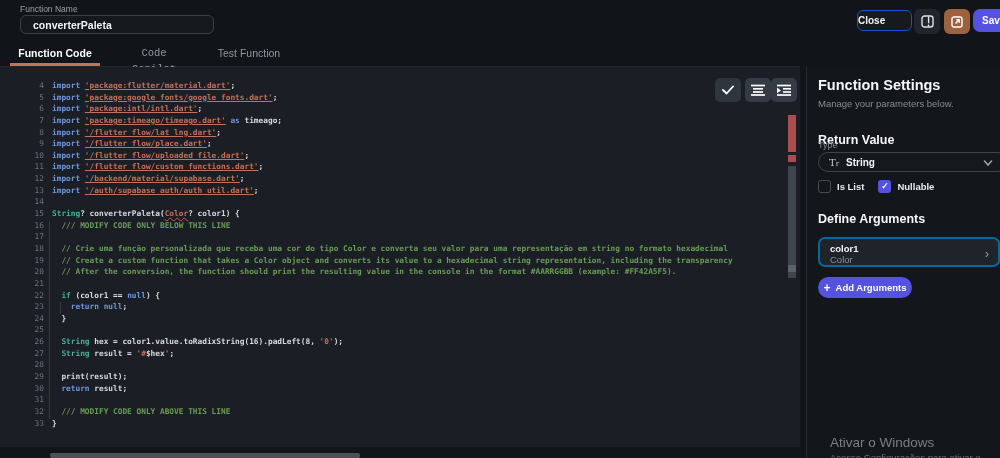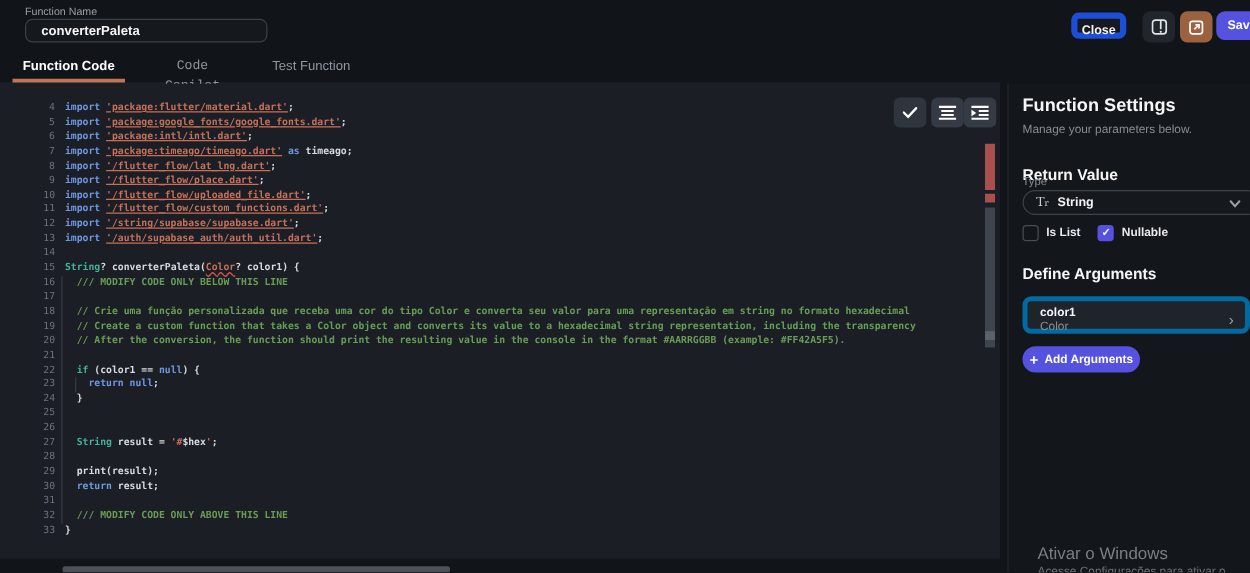--- a/index.html
+++ b/index.html
@@ -5,23 +5,23 @@
   * { margin:0; padding:0; box-sizing:border-box; }
   html,body { width:1000px; height:458px; overflow:hidden; background:#111418;
     font-family:"Liberation Sans", sans-serif; position:relative; color:#e8eaed; }
 
   
   .field-label { position:absolute; left:20px; top:4px; font-size:8.5px; color:#9aa0a8; }
   .fn-input { position:absolute; left:20px; top:15px; width:194px; height:19px;
     background:#15181d; border:1px solid #3a4047; border-radius:6px; color:#f2f4f6;
     font-weight:bold; font-size:10.5px; padding:0 12px; outline:none;
     font-family:"Liberation Sans", sans-serif; }
-  .btn-close { position:absolute; left:857px; top:10px; width:44px; height:21px;
-    background:#16191e; border:5px solid #1d4ed8; border-radius:6px; color:#f2f4f6;
-    font-weight:bold; font-size:10px; text-align:center; line-height:19px; cursor:pointer; }
+  .btn-close { position:absolute; left:857px; top:10px; width:55px; height:21px;
+    background:#16191e; border:1px solid #1d4ed8; border-radius:6px; color:#f2f4f6;
+    font-weight:bold; font-size:10px; text-align:left; line-height:19px; cursor:pointer; }
   .iconbtn { position:absolute; top:9px; width:26px; height:25px; border-radius:6px;
     display:flex; align-items:center; justify-content:center; cursor:pointer; }
   .iconbtn.b1 { left:914px; background:#21262c; }
   .iconbtn.b2 { left:944px; background:#9c6240; }
   .btn-save { position:absolute; left:973px; top:9px; width:46px; height:23px;
     background:#5552e0; border:none; border-radius:7px; color:#fff; font-weight:bold;
     font-size:10px; text-align:left; padding-left:9px; cursor:pointer;
     font-family:"Liberation Sans", sans-serif; }
 
   
@@ -85,21 +85,21 @@
 
   .checkrow { left:11px; top:113px; display:flex; align-items:center; }
   .cb { width:13px; height:13px; border-radius:3px; flex:none; cursor:pointer; }
   .cb-empty { border:1.5px solid #474d55; background:transparent; }
   .cb-checked { background:#5552e0; color:#fff; font-size:9px; font-weight:bold;
     text-align:center; line-height:13px; }
   .cb-label { font-size:9.5px; font-weight:bold; color:#e8eaec; margin:0 14px 0 6px; }
 
   .da-title { left:11px; top:145px; font-size:12.5px; font-weight:bold; color:#f5f6f8; }
   .arg-card { left:11px; top:170px; width:182px; height:30px; background:#1f242b;
-    border:4px solid #0369a1; border-radius:7px; cursor:pointer; padding:4px 10px; }
+    border:2px solid #0369a1; border-radius:7px; cursor:pointer; padding:4px 10px; }
   .arg-name { font-size:9.5px; font-weight:bold; color:#f2f4f6; line-height:11px; }
   .arg-type { font-size:9.5px; color:#8b9199; line-height:11px; }
   .arg-chevron { position:absolute; right:9px; top:8px; color:#9aa0a8; font-size:12px; }
 
   .add-btn { left:11px; top:210px; width:94px; height:21px; background:#5552e0;
     border:none; border-radius:11px; color:#fff; display:flex; align-items:center;
     justify-content:center; gap:5px; cursor:pointer; font-family:"Liberation Sans", sans-serif; }
   .add-plus { font-size:12px; line-height:12px; font-weight:bold; }
   .add-label { font-size:9.5px; font-weight:bold; }
 
@@ -147,35 +147,35 @@
 <div class="editor">
   <div class="code-lines">
       <div class="cl"><span class="ln">4</span><span class="lc"><span class="tok-kw">import </span><span class="tok-str">'package:flutter/material.dart'</span><span class="tok-pl">;</span></span></div>
       <div class="cl"><span class="ln">5</span><span class="lc"><span class="tok-kw">import </span><span class="tok-str">'package:google_fonts/google_fonts.dart'</span><span class="tok-pl">;</span></span></div>
       <div class="cl"><span class="ln">6</span><span class="lc"><span class="tok-kw">import </span><span class="tok-str">'package:intl/intl.dart'</span><span class="tok-pl">;</span></span></div>
       <div class="cl"><span class="ln">7</span><span class="lc"><span class="tok-kw">import </span><span class="tok-str">'package:timeago/timeago.dart'</span><span class="tok-pl"> </span><span class="tok-kw">as</span><span class="tok-pl"> timeago;</span></span></div>
       <div class="cl"><span class="ln">8</span><span class="lc"><span class="tok-kw">import </span><span class="tok-str">'/flutter_flow/lat_lng.dart'</span><span class="tok-pl">;</span></span></div>
       <div class="cl"><span class="ln">9</span><span class="lc"><span class="tok-kw">import </span><span class="tok-str">'/flutter_flow/place.dart'</span><span class="tok-pl">;</span></span></div>
       <div class="cl"><span class="ln">10</span><span class="lc"><span class="tok-kw">import </span><span class="tok-str">'/flutter_flow/uploaded_file.dart'</span><span class="tok-pl">;</span></span></div>
       <div class="cl"><span class="ln">11</span><span class="lc"><span class="tok-kw">import </span><span class="tok-str">'/flutter_flow/custom_functions.dart'</span><span class="tok-pl">;</span></span></div>
-      <div class="cl"><span class="ln">12</span><span class="lc"><span class="tok-kw">import </span><span class="tok-str">'/string/supabase/supabase.dart'</span><span class="tok-pl">;</span></span></div>
+      <div class="cl"><span class="ln">12</span><span class="lc"><span class="tok-kw">import </span><span class="tok-str">'/backend/material/supabase.dart'</span><span class="tok-pl">;</span></span></div>
       <div class="cl"><span class="ln">13</span><span class="lc"><span class="tok-kw">import </span><span class="tok-str">'/auth/supabase_auth/auth_util.dart'</span><span class="tok-pl">;</span></span></div>
       <div class="cl"><span class="ln">14</span><span class="lc"></span></div>
       <div class="cl"><span class="ln">15</span><span class="lc"><span class="tok-ty">String</span><span class="tok-pl">? converterPaleta(</span><span class="tok-err">Color</span><span class="tok-pl">? color1) {</span></span></div>
       <div class="cl"><span class="ln">16</span><span class="lc"><span class="tok-pl">  </span><span class="tok-cm">/// MODIFY CODE ONLY BELOW THIS LINE</span></span></div>
       <div class="cl"><span class="ln">17</span><span class="lc"></span></div>
       <div class="cl"><span class="ln">18</span><span class="lc"><span class="tok-pl">  </span><span class="tok-cm">// Crie uma função personalizada que receba uma cor do tipo Color e converta seu valor para uma representação em string no formato hexadecimal</span></span></div>
       <div class="cl"><span class="ln">19</span><span class="lc"><span class="tok-pl">  </span><span class="tok-cm">// Create a custom function that takes a Color object and converts its value to a hexadecimal string representation, including the transparency</span></span></div>
       <div class="cl"><span class="ln">20</span><span class="lc"><span class="tok-pl">  </span><span class="tok-cm">// After the conversion, the function should print the resulting value in the console in the format #AARRGGBB (example: #FF42A5F5).</span></span></div>
       <div class="cl"><span class="ln">21</span><span class="lc"></span></div>
       <div class="cl"><span class="ln">22</span><span class="lc"><span class="tok-pl">  </span><span class="tok-ty">if</span><span class="tok-pl"> (color1 == </span><span class="tok-kw">null</span><span class="tok-pl">) {</span></span></div>
       <div class="cl"><span class="ln">23</span><span class="lc"><span class="tok-pl">    </span><span class="tok-kw">return</span><span class="tok-pl"> </span><span class="tok-kw">null</span><span class="tok-pl">;</span></span></div>
       <div class="cl"><span class="ln">24</span><span class="lc"><span class="tok-pl">  }</span></span></div>
       <div class="cl"><span class="ln">25</span><span class="lc"></span></div>
-      <div class="cl"><span class="ln">26</span></div>
+      <div class="cl"><span class="ln">26</span><span class="lc"><span class="tok-pl">  </span><span class="tok-ty">String</span><span class="tok-pl"> hex = color1.value.toRadixString(16).padLeft(8, </span><span class="tok-sq">'0'</span><span class="tok-pl">);</span></span></div>
       <div class="cl"><span class="ln">27</span><span class="lc"><span class="tok-pl">  </span><span class="tok-ty">String</span><span class="tok-pl"> result = </span><span class="tok-sq">'#</span><span class="tok-pl">$hex</span><span class="tok-sq">'</span><span class="tok-pl">;</span></span></div>
       <div class="cl"><span class="ln">28</span><span class="lc"></span></div>
       <div class="cl"><span class="ln">29</span><span class="lc"><span class="tok-pl">  print(result);</span></span></div>
       <div class="cl"><span class="ln">30</span><span class="lc"><span class="tok-pl">  </span><span class="tok-kw">return</span><span class="tok-pl"> result;</span></span></div>
       <div class="cl"><span class="ln">31</span><span class="lc"></span></div>
       <div class="cl"><span class="ln">32</span><span class="lc"><span class="tok-pl">  </span><span class="tok-cm">/// MODIFY CODE ONLY ABOVE THIS LINE</span></span></div>
       <div class="cl"><span class="ln">33</span><span class="lc"><span class="tok-pl">}</span></span></div>
     </div>
   <div class="guide guide-outer"></div>
   <div class="guide guide-inner"></div>

